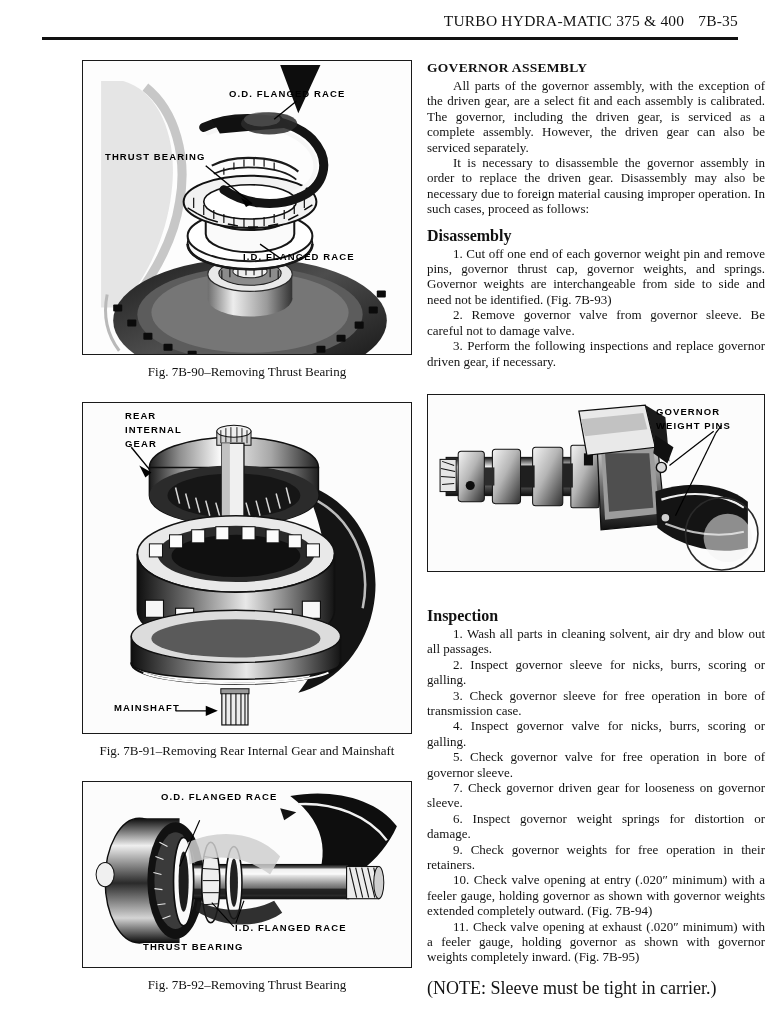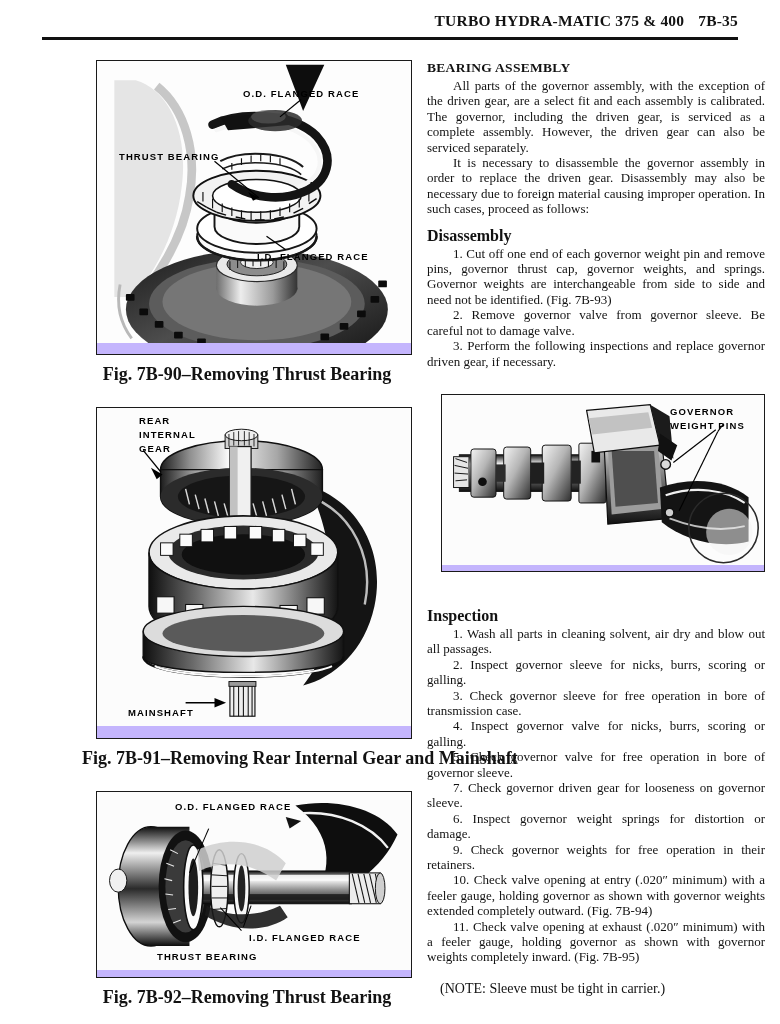--- a/index.html
+++ b/index.html
@@ -11,41 +11,41 @@
   }
   .page{position:absolute;inset:0;}
 
   
   .header{
     position:absolute;left:0;right:0;top:0;height:46px;
   }
   .header-title{
     position:absolute;right:42px;top:12px;
     font-family:"Liberation Serif", serif;
-    font-weight:bold;font-size:15.5px;letter-spacing:.2px;
+    font-weight:normal;font-size:15.5px;letter-spacing:.2px;
     white-space:nowrap;
   }
   .header-title .code{margin-left:14px;}
   .header-rule{
     position:absolute;left:42px;right:42px;top:37px;height:3px;background:#111;
   }
 
   
   .col-left{position:absolute;left:82px;top:60px;width:330px;}
   .col-right{position:absolute;left:427px;top:60px;width:338px;}
 
   
   .figure{margin:0 0 0 0;}
   .figbox{
     border:1.5px solid #1a1a1a;
     background:#c4b5fd;
-    position:relative;overflow:hidden;margin-left:14px;
+    position:relative;overflow:hidden;
   }
   .figcap{
-    text-align:center;font-weight:bold;font-size:18px;
+    text-align:center;font-weight:normal;font-size:13px;
     font-family:"Liberation Serif", serif;
     margin-top:9px;margin-bottom:0;white-space:nowrap;
   }
 
   
   .photo{position:absolute;inset:0;background:#fbfbfb;}
   .lbl{
     position:absolute;
     font-family:"Liberation Sans", sans-serif;
     font-size:9.5px;letter-spacing:1.1px;font-weight:600;
@@ -64,21 +64,21 @@
     margin:10px 0 1px 0;
   }
   p.body{
     margin:0;
     font-size:13px;line-height:15.4px;
     text-align:justify;
     text-indent:26px;
     hyphens:none;
   }
   p.note{
-    margin:16px 0 0 13px;font-size:14px;line-height:15.4px;text-indent:0;
+    margin:16px 0 0 0;font-size:18px;line-height:15.4px;text-indent:0;
   }
 </style>
 </head>
 <body>
 
 <div class="page">
 
   <div class="header">
     <div class="header-title">
       <span>TURBO HYDRA-MATIC 375 &amp; 400</span><span class="code">7B-35</span>
@@ -409,21 +409,21 @@
         <div class="lbl" style="left:152px;top:140px;">I.D. FLANGED RACE</div>
         <div class="lbl" style="left:60px;top:159px;">THRUST BEARING</div>
       </div>
       <div class="figcap">Fig. 7B-92–Removing Thrust Bearing</div>
     </div>
 
   </div>
 
   <div class="col-right">
 
-    <h2 class="sec">BEARING ASSEMBLY</h2>
+    <h2 class="sec">GOVERNOR ASSEMBLY</h2>
     <p class="body">All parts of the governor assembly, with the exception of the driven gear, are a select fit and each assembly is calibrated. The governor, including the driven gear, is serviced as a complete assembly. However, the driven gear can also be serviced separately.</p>
     <p class="body">It is necessary to disassemble the governor assembly in order to replace the driven gear. Disassembly may also be necessary due to foreign material causing improper operation. In such cases, proceed as follows:</p>
 
     <h3 class="sub">Disassembly</h3>
     <p class="body">1. Cut off one end of each governor weight pin and remove pins, governor thrust cap, governor weights, and springs. Governor weights are interchangeable from side to side and need not be identified. (Fig. 7B-93)</p>
     <p class="body">2. Remove governor valve from governor sleeve. Be careful not to damage valve.</p>
     <p class="body">3. Perform the following inspections and replace governor driven gear, if necessary.</p>
 
     <div class="figure" style="margin-top:25px;">
       <div class="figbox" style="height:176px;">

